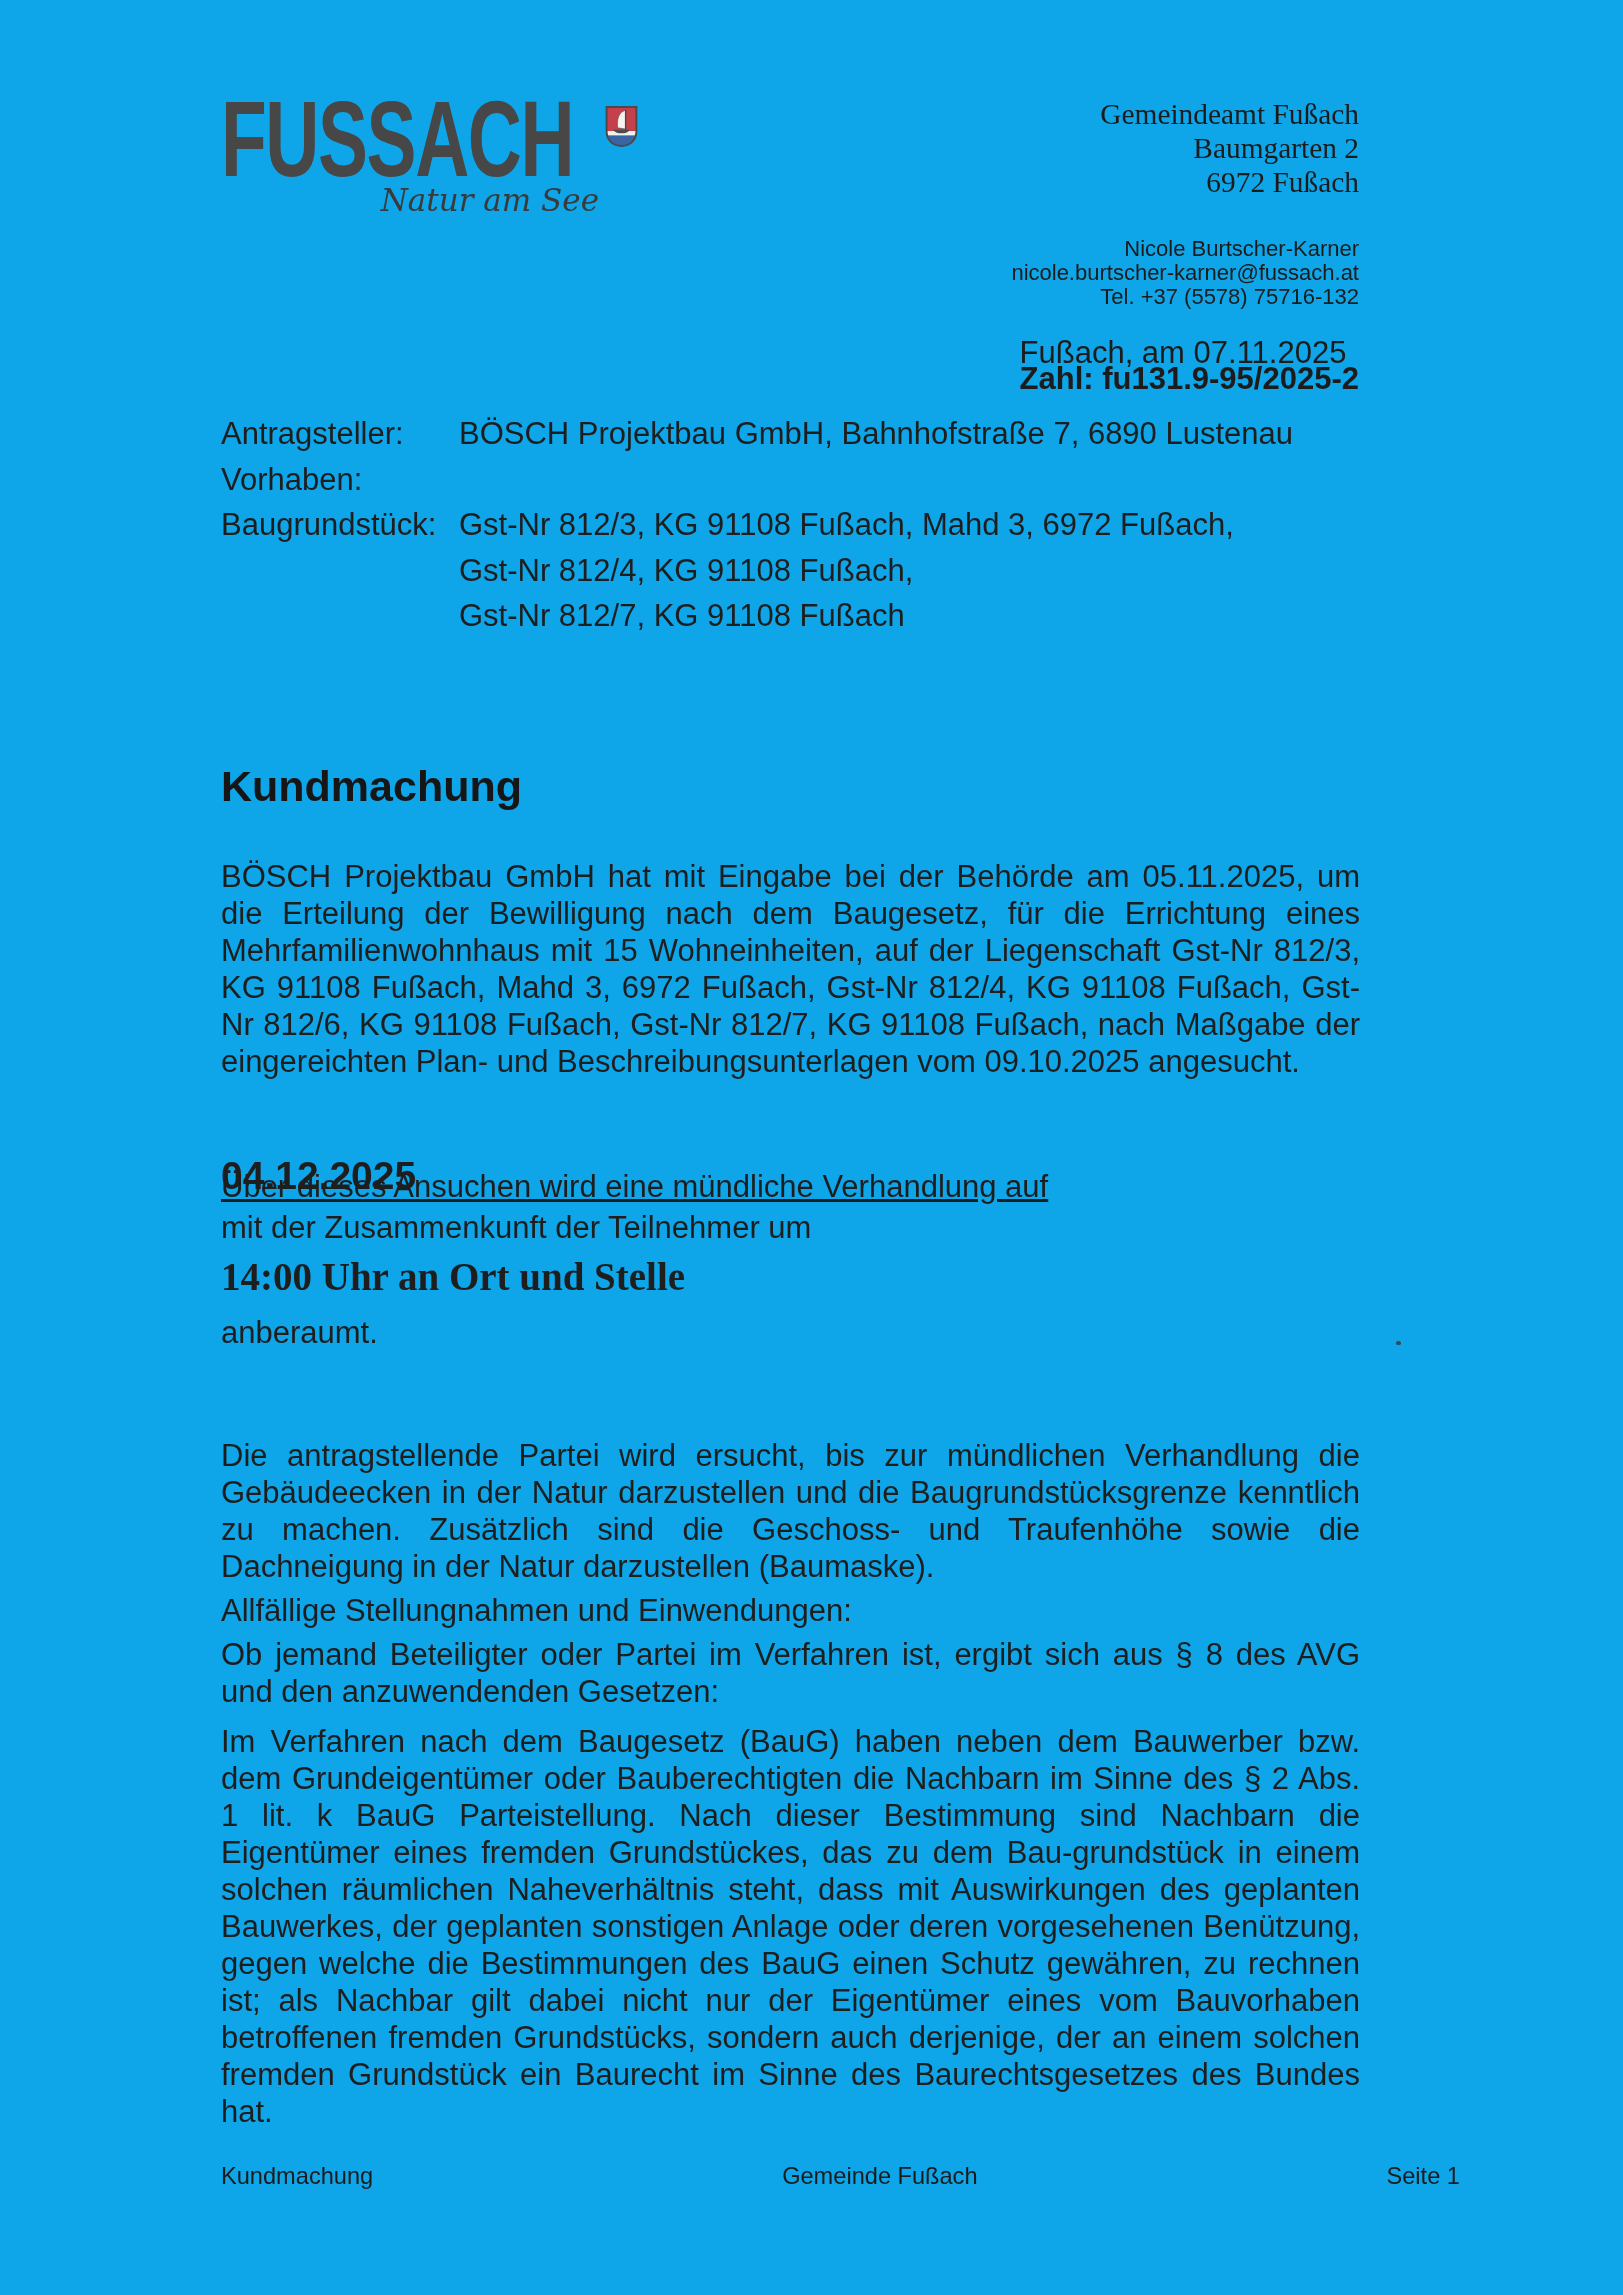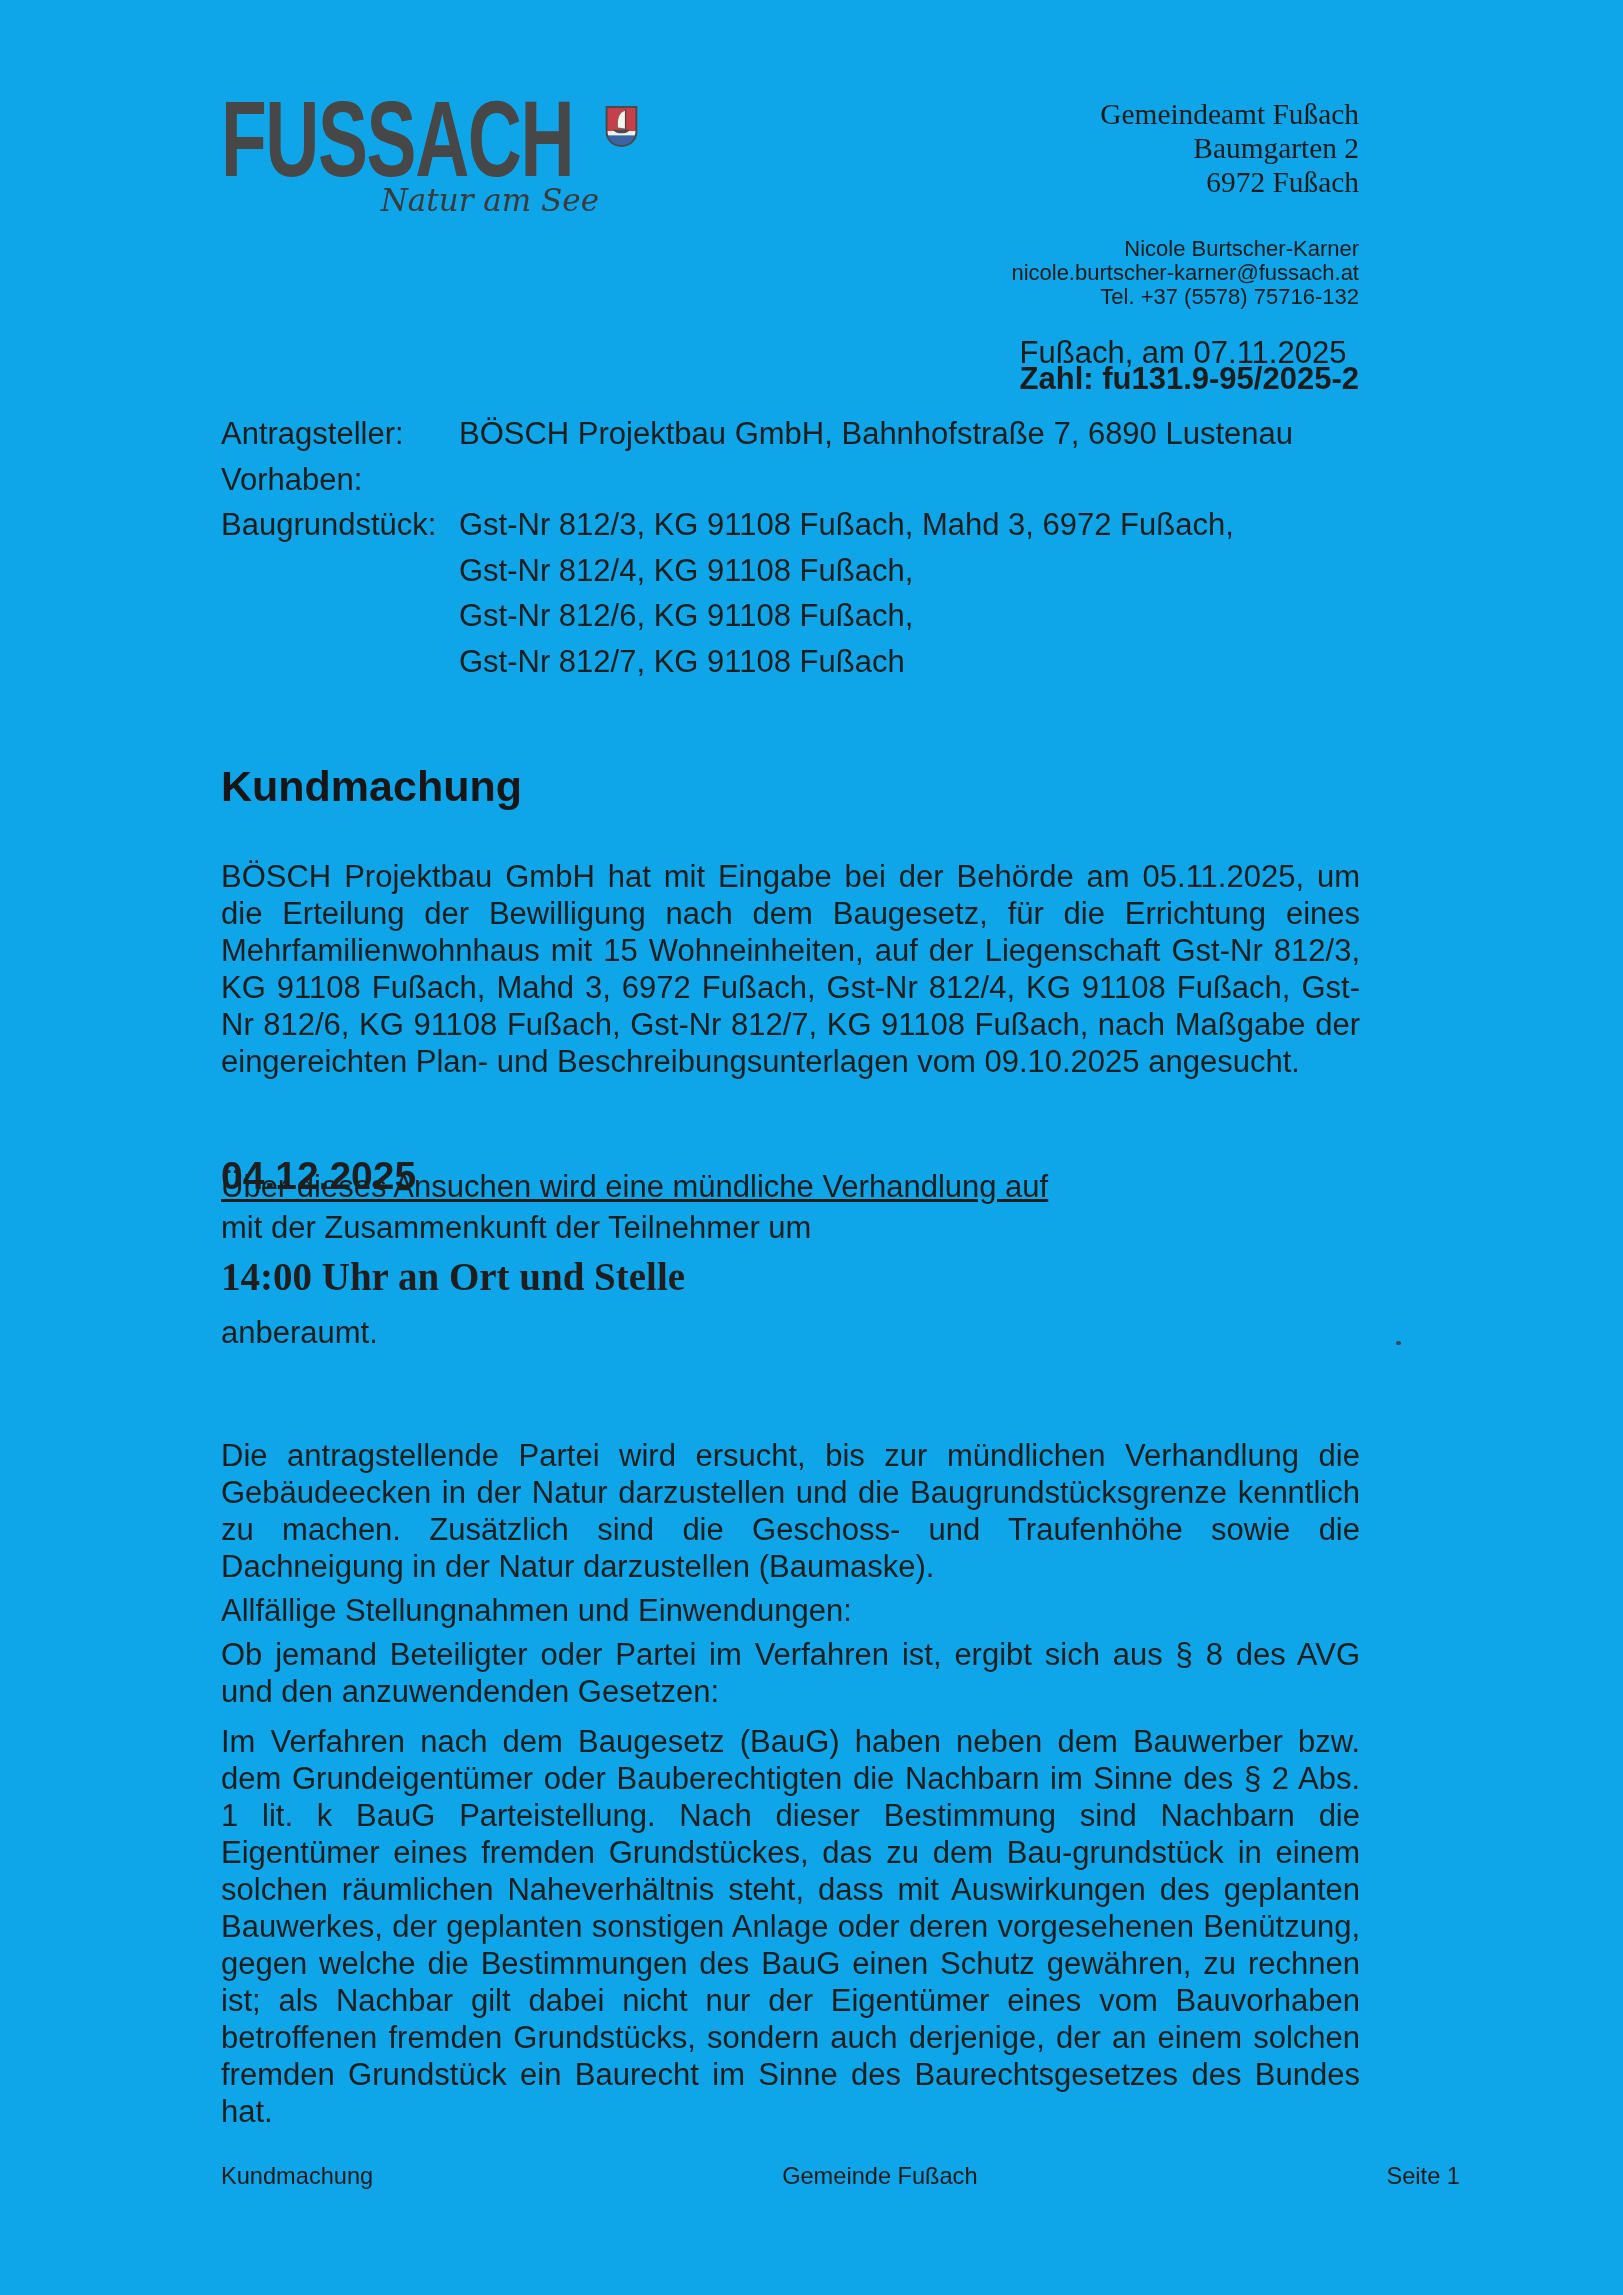--- a/index.html
+++ b/index.html
@@ -141,24 +141,20 @@
     <div class="case-row">
       <span class="lbl">Baugrundstück:</span>
       <span class="val">Gst-Nr 812/3, KG 91108 Fußach, Mahd 3, 6972 Fußach,</span>
     </div>
     <div class="case-row">
       <span class="lbl"></span>
       <span class="val">Gst-Nr 812/4, KG 91108 Fußach,</span>
     </div>
     <div class="case-row">
       <span class="lbl"></span>
-      <span class="val">Gst-Nr 812/6, KG 91108 Fußach,</span>
-    </div>
-    <div class="case-row">
-      <span class="lbl"></span>
       <span class="val">Gst-Nr 812/7, KG 91108 Fußach</span>
     </div>
   </div>
 
   <h1 class="title">Kundmachung</h1>
 
   <p class="para p-application">BÖSCH Projektbau GmbH hat mit Eingabe bei der Behörde am 05.11.2025, um die Erteilung der Bewilligung nach dem Baugesetz, für die Errichtung eines Mehrfamilienwohnhaus mit 15 Wohneinheiten, auf der Liegenschaft Gst-Nr 812/3, KG 91108 Fußach, Mahd 3, 6972 Fußach, Gst-Nr 812/4, KG 91108 Fußach, Gst-Nr 812/6, KG 91108 Fußach, Gst-Nr 812/7, KG 91108 Fußach, nach Maßgabe der eingereichten Plan- und Beschreibungsunterlagen vom 09.10.2025 angesucht.</p>
 
   <div class="hearing-line h-intro">Über dieses Ansuchen wird eine mündliche Verhandlung auf</div>
   <div class="hearing-line h-date">04.12.2025</div>

